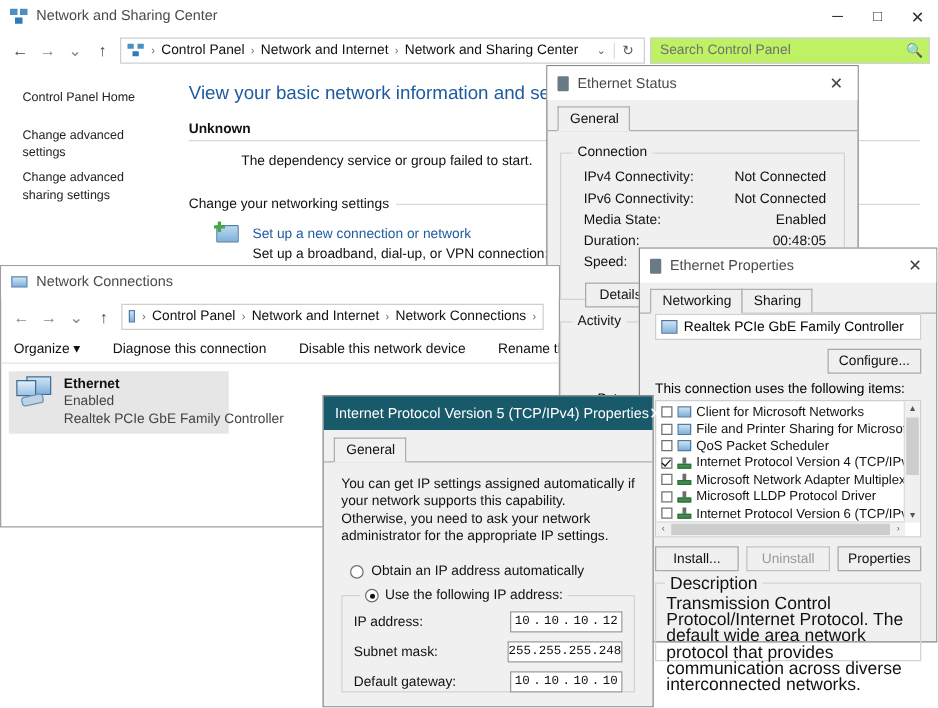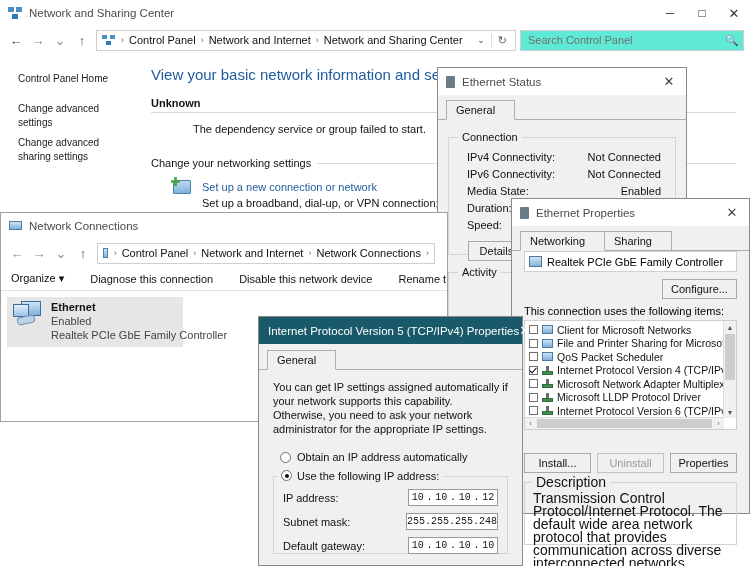--- a/index.html
+++ b/index.html
@@ -104,21 +104,21 @@
     font-size: 9px;
     padding: 0 3px;
   }
   .crumb-tail { margin-left: auto; display: flex; align-items: center; }
   .crumb-chevron { color: #555; font-size: 9px; padding: 0 6px; }
   .crumb-refresh { color: #555; font-size: 11px; padding: 0 6px; border-left: 1px solid #dcdcdc; }
   .searchbox {
     width: 224px;
     height: 21px;
     border: 1px solid #cfcfcf;
-    background: #5eead4;
+    background: #bef264;
     margin-left: 4px;
     display: flex;
     align-items: center;
     padding: 0 4px 0 7px;
     box-sizing: border-box;
   }
   .searchbox .ph { font-size: 11px; color: #707070; flex: 1; white-space: nowrap; }
   .searchbox .mag { color: #555; font-size: 11px; }
 
   .cp-body { display: flex; }
@@ -259,21 +259,21 @@
   .tabstrip {
     display: flex;
     align-items: flex-end;
     height: 21px;
     border-bottom: 1px solid #aeaeae;
     padding-left: 8px;
     box-sizing: border-box;
   }
   .tab {
     font-size: 11px;
-    padding: 3px 19px 3px 9px;
+    padding: 3px 8px 3px 9px;
     border: 1px solid #aeaeae;
     border-bottom: none;
     background: #f0f0f0;
     color: #111;
     margin-right: -1px;
   }
   .tab.sel {
     background: #f0f0f0;
     position: relative;
     top: 1px;
@@ -312,21 +312,21 @@
     height: 20px;
     display: inline-flex;
     align-items: center;
     justify-content: center;
     box-sizing: border-box;
     padding: 0 6px;
   }
   .btn.disabled { color: #9a9a9a; border-color: #c2c2c2; }
 
   
-  #eth-status { left: 437px; top: 67px; width: 250px; height: 268px; }
+  #eth-status { left: 437px; top: 52px; width: 250px; height: 268px; }
 
   
   #eth-props { left: 511px; top: 198px; width: 239px; height: 316px; }
   .conn-using-box {
     background: #fff;
     border: 1px solid #cfcfcf;
     height: 21px;
     display: flex;
     align-items: center;
     padding-left: 4px;
@@ -803,21 +803,21 @@
       <div class="thumb"></div>
       <div class="arr dn">▼</div>
     </div>
     <div class="hscroll">
       <div class="arr">‹</div>
       <div class="thumb"></div>
       <div class="arr">›</div>
     </div>
   </div>
 
-  <div style="display:flex; gap:6px; margin:23px 12px 0 12px;">
+  <div style="display:flex; gap:6px; margin:7px 12px 0 12px;">
     <div class="btn" style="flex:1;">Install...</div>
     <div class="btn disabled" style="flex:1;">Uninstall</div>
     <div class="btn" style="flex:1;">Properties</div>
   </div>
 
   <div class="desc-box" style="margin:9px 12px 0 12px; height:63px;">
     <span class="grp-label" style="position:absolute;top:-7px;left:7px;background:#f0f0f0;padding:0 4px;">Description</span>
     <div style="margin-top:2px;">Transmission Control Protocol/Internet Protocol. The default wide area network protocol that provides communication across diverse interconnected networks.</div>
   </div>
 
@@ -834,21 +834,21 @@
   </div>
 
   <div style="font-size:11px;line-height:14px;margin:10px 14px 0 14px;color:#111;">You can get IP settings assigned automatically if your network supports this capability. Otherwise, you need to ask your network administrator for the appropriate IP settings.</div>
 
   <div class="radio-row" style="margin:14px 0 0 21px;">
     <span class="radio"></span>
     <span>Obtain an IP address automatically</span>
   </div>
 
   <div class="group" style="margin:11px 14px 0 14px; height:78px; padding:12px 9px 0 9px;">
-    <span class="grp-label" style="display:flex;align-items:flex-start;gap:5px;left:3px;">
+    <span class="grp-label" style="display:flex;align-items:flex-end;gap:5px;left:14px;">
       <span class="radio on"></span>
       <span>Use the following IP address:</span>
     </span>
 
     <div class="field-row">
       <span class="fl">IP address:</span>
       <span class="octets">
         <span>10</span>
         <span class="dot">.</span>
         <span>10</span>

